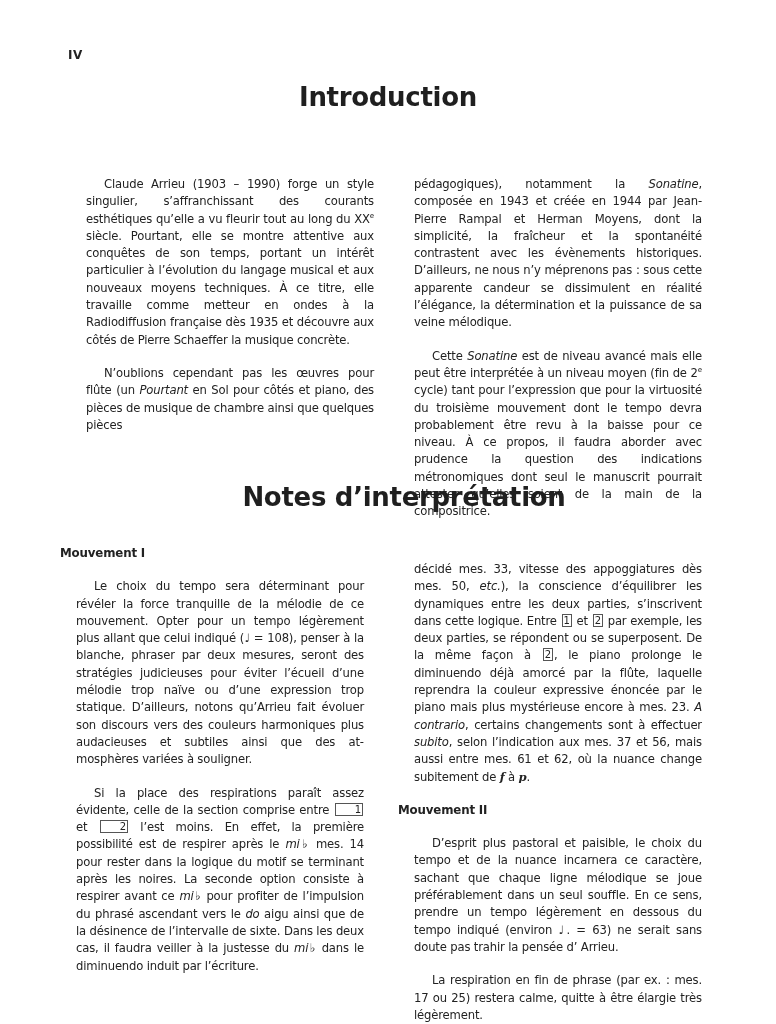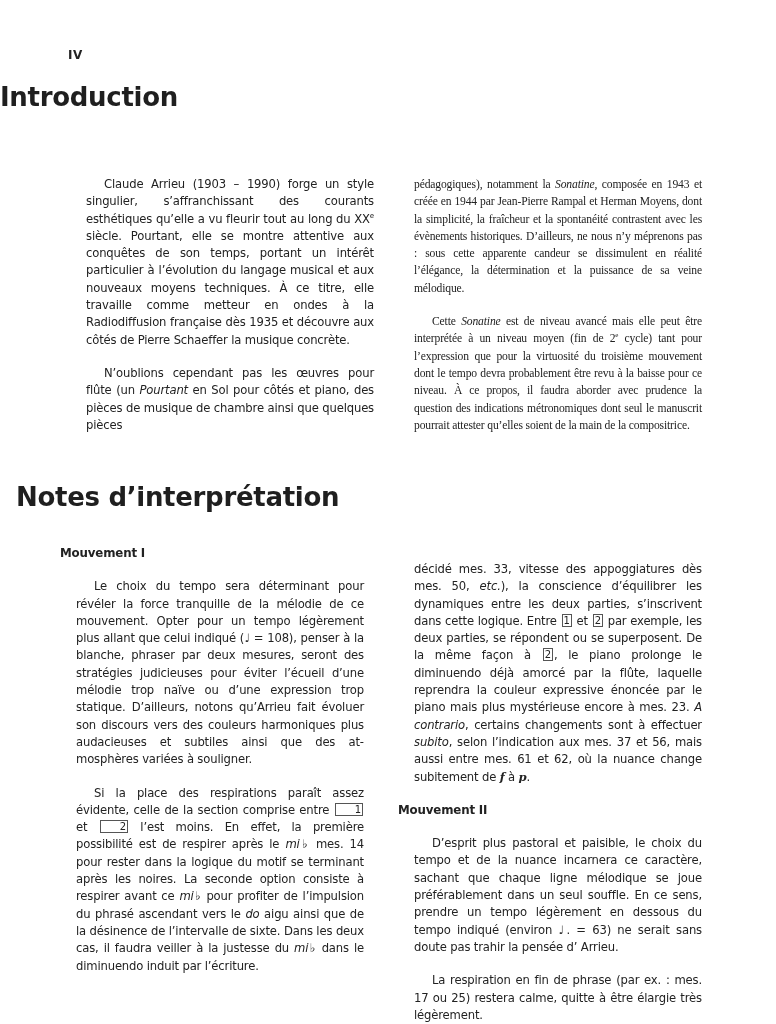--- a/index.html
+++ b/index.html
@@ -6,38 +6,38 @@
     body {
       width: 776px; height: 1024px; position: relative; overflow: hidden;
       font-family: "DejaVu Sans", "Liberation Sans", sans-serif;
       color: #222222;
     }
     .page-number {
       position: absolute; left: 68px; top: 48px;
       font-size: 12px; font-weight: bold; letter-spacing: 0.5px; text-align: right;
     }
     .section-title {
-      position: absolute; left: 0; width: 776px; 
+      position: absolute; left: 0; width: 776px; text-align: center;
       font-size: 26px; font-weight: bold; letter-spacing: -0.3px;
       color: #1f1f1f;
     }
     #intro-title { top: 82px; }
     #notes-title { top: 466px; }
     .col {
       position: absolute; width: 320px;
       font-size: 11.6px; line-height: 17.3px;
       text-align: justify; hyphens: manual;
       letter-spacing: -0.15px;
     }
     .col p { margin: 16px; text-indent: 18px; }
     .col p.noindent { text-indent: 0; }
     .col h3 { margin: 0; font-size: 11.8px; font-weight: bold; line-height: 17.3px; }
     .col h3.spaced { margin-top: 8px; }
     #intro-left  { left: 70px;  top: 160px; }
-    #intro-right { left: 398px; top: 160px; font-family: Liberation Serif, serif; }
+    #intro-right { left: 398px; top: 160px; }
     #notes-left  { left: 60px;  top: 545px; }
     #notes-right { left: 398px; top: 545px; }
     .it { font-style: italic; }
     .box {
       display: inline-block; border: 1px solid #555; font-size: 10px;
       line-height: 11px; padding: 0 1px; margin: 0 1px; vertical-align: 1px;
     }
     .dyn { font-style: italic; font-weight: bold; font-family: "DejaVu Serif", serif; }
     sup { font-size: 7px; line-height: 0; }
   </style>

